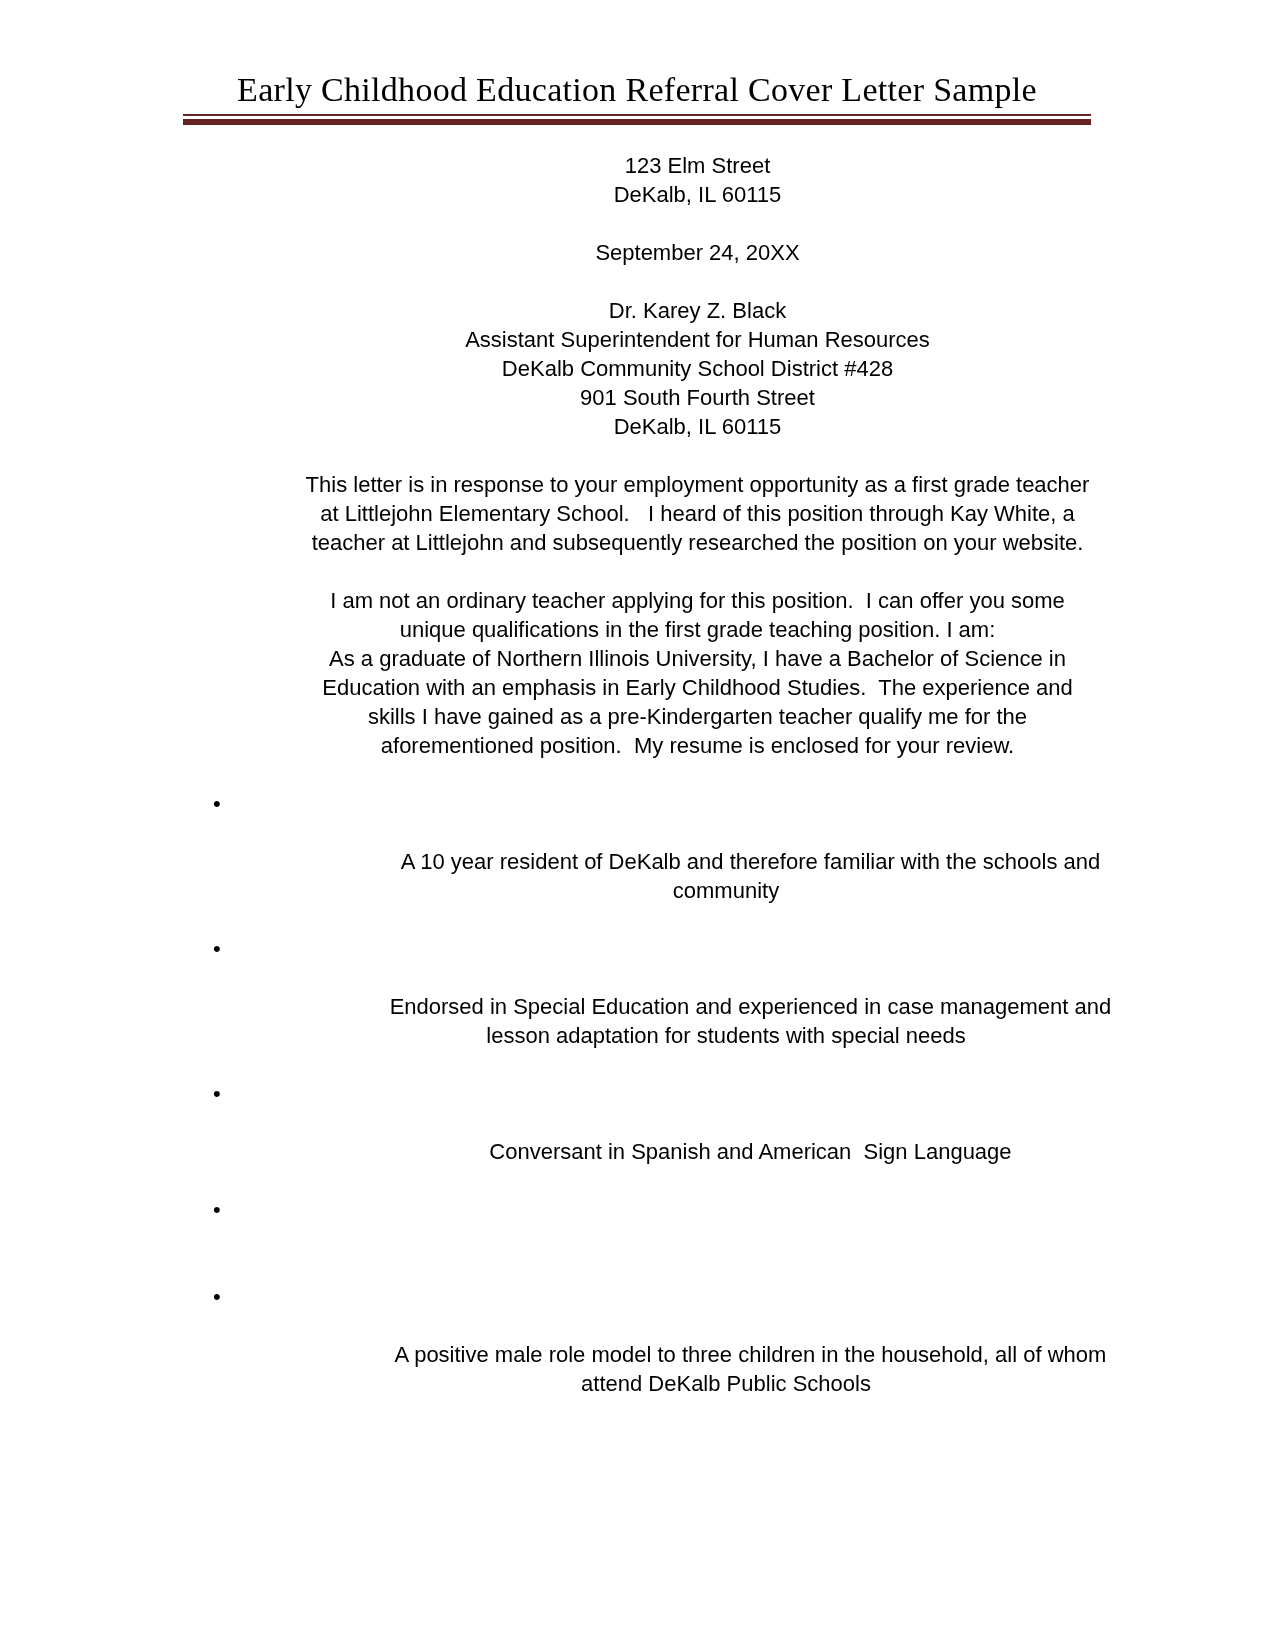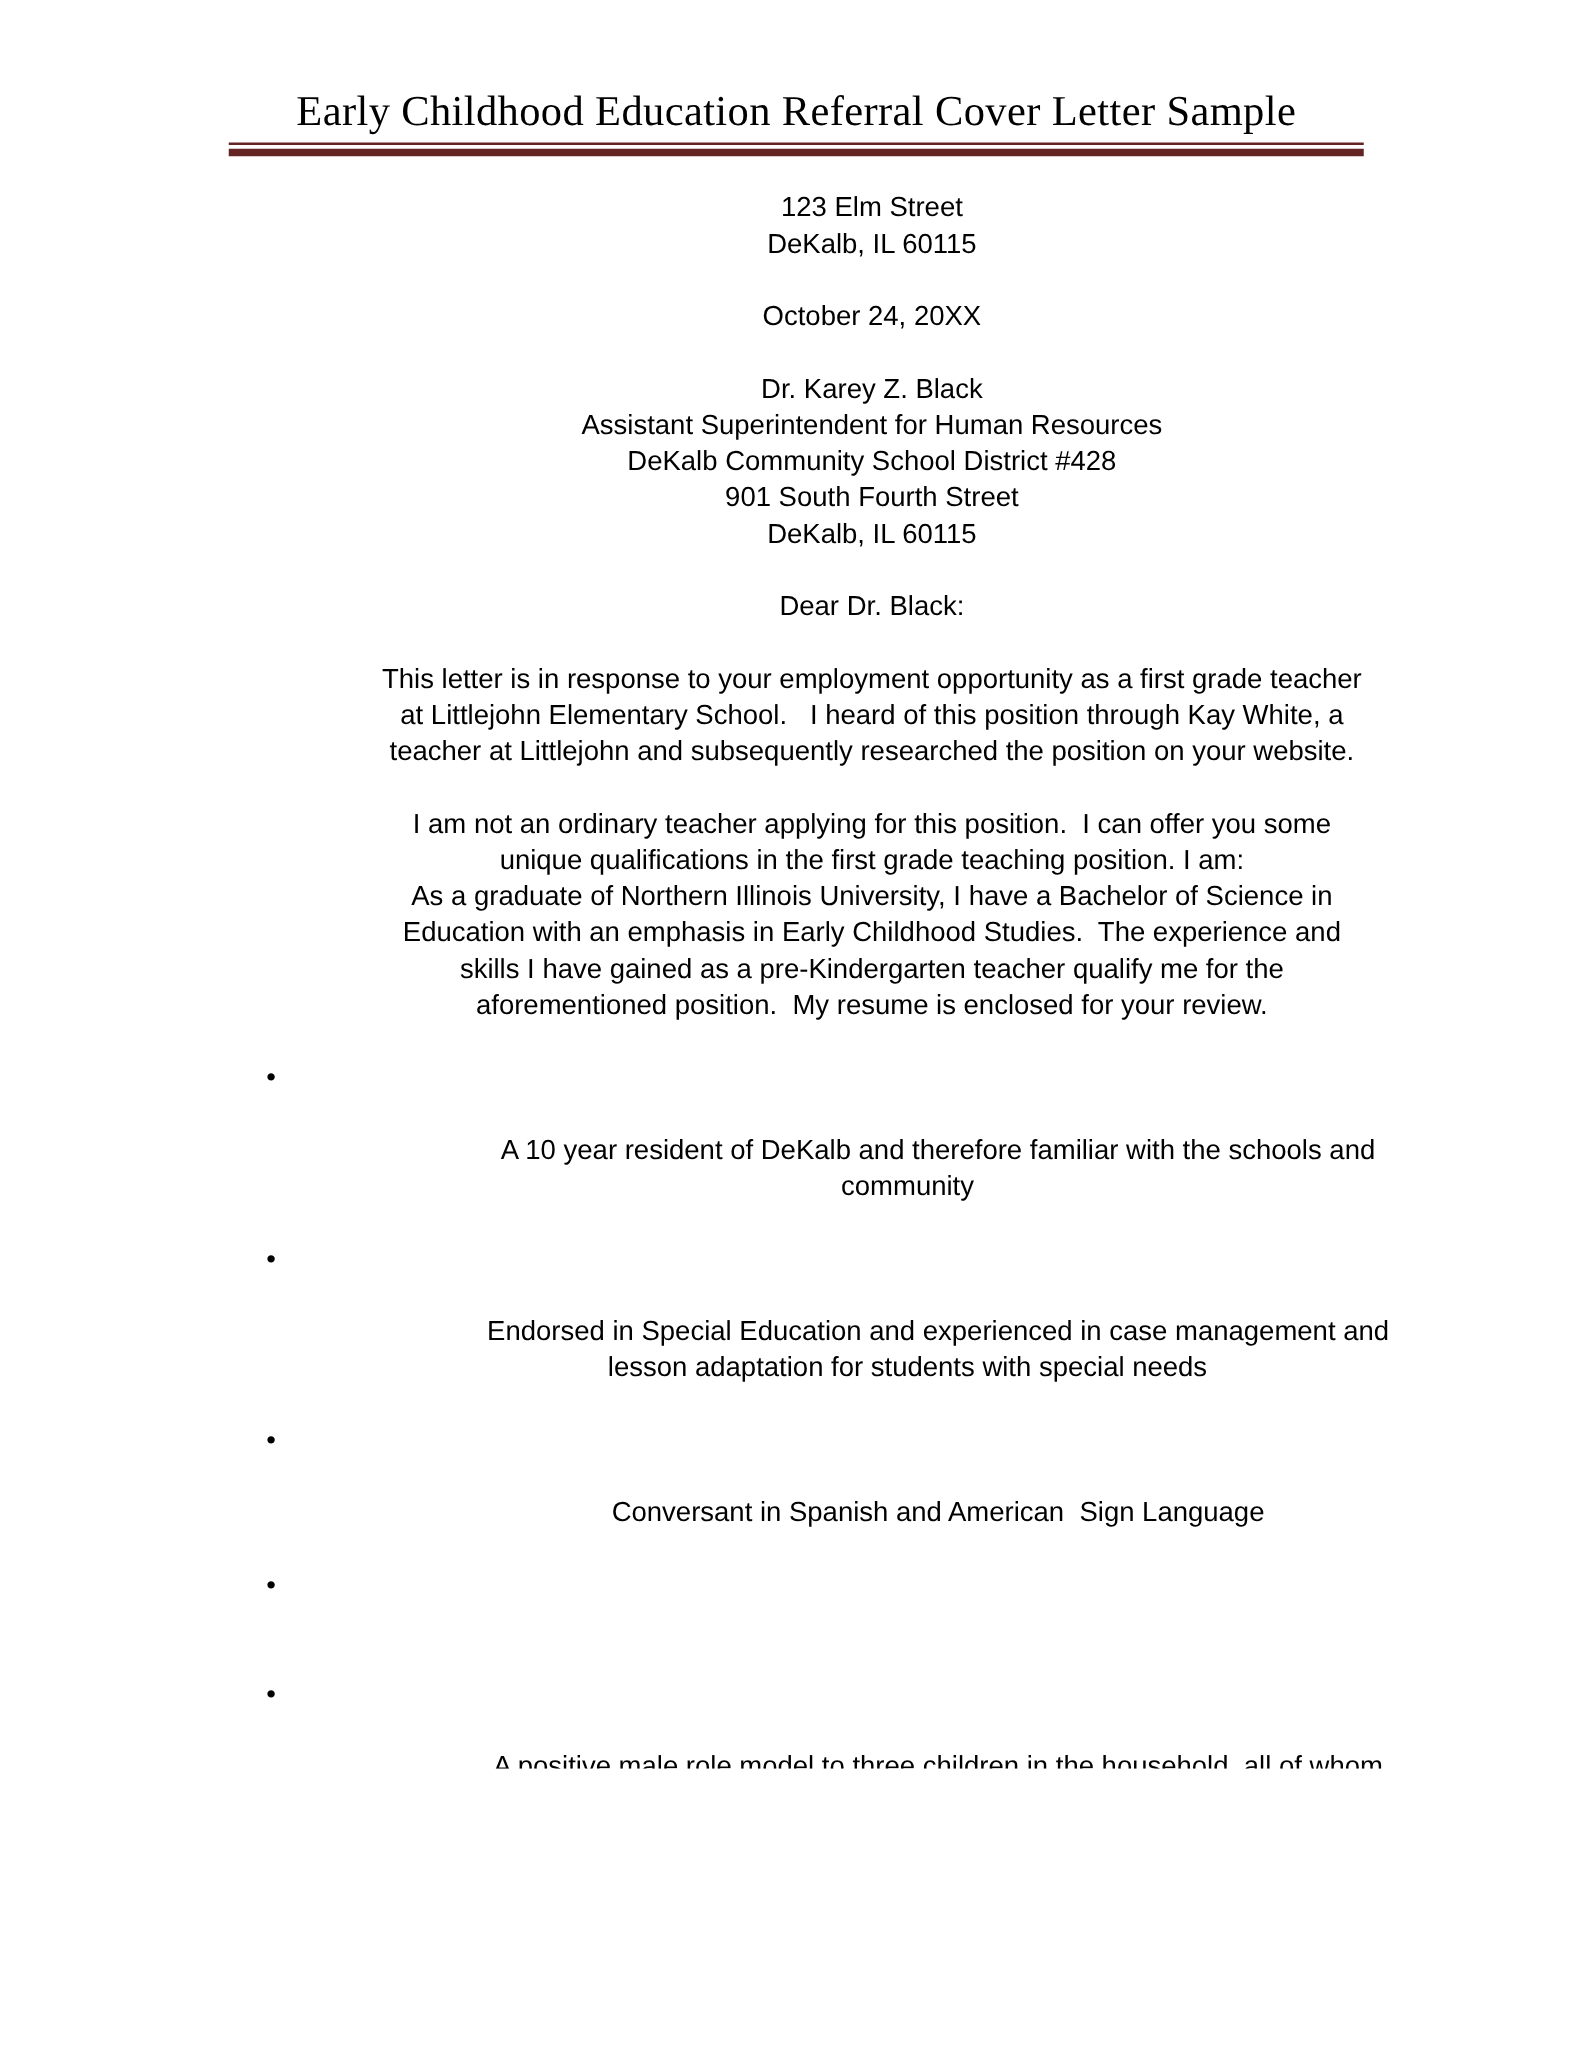--- a/index.html
+++ b/index.html
@@ -66,29 +66,28 @@
       <div class="rule-thin"></div>
       <div class="rule-thick"></div>
     </div>
   </header>
 
   <main class="letter-body">
 
     <div class="block">123 Elm Street
 DeKalb, IL 60115</div>
 
-    <div class="block">October 24, 20XX</div>
+    <div class="block">September 24, 20XX</div>
 
     <div class="block">Dr. Karey Z. Black
 Assistant Superintendent for Human Resources
 DeKalb Community School District #428
 901 South Fourth Street
 DeKalb, IL 60115</div>
 
-    <div class="block">Dear Dr. Black:</div>
 
     <p class="block">This letter is in response to your employment opportunity as a first grade teacher
 at Littlejohn Elementary School.   I heard of this position through Kay White, a
 teacher at Littlejohn and subsequently researched the position on your website.</p>
 
     <p class="block" style="margin-bottom:0">I am not an ordinary teacher applying for this position.  I can offer you some
 unique qualifications in the first grade teaching position. I am:</p>
 
     <p class="block">As a graduate of Northern Illinois University, I have a Bachelor of Science in
 Education with an emphasis in Early Childhood Studies.  The experience and

